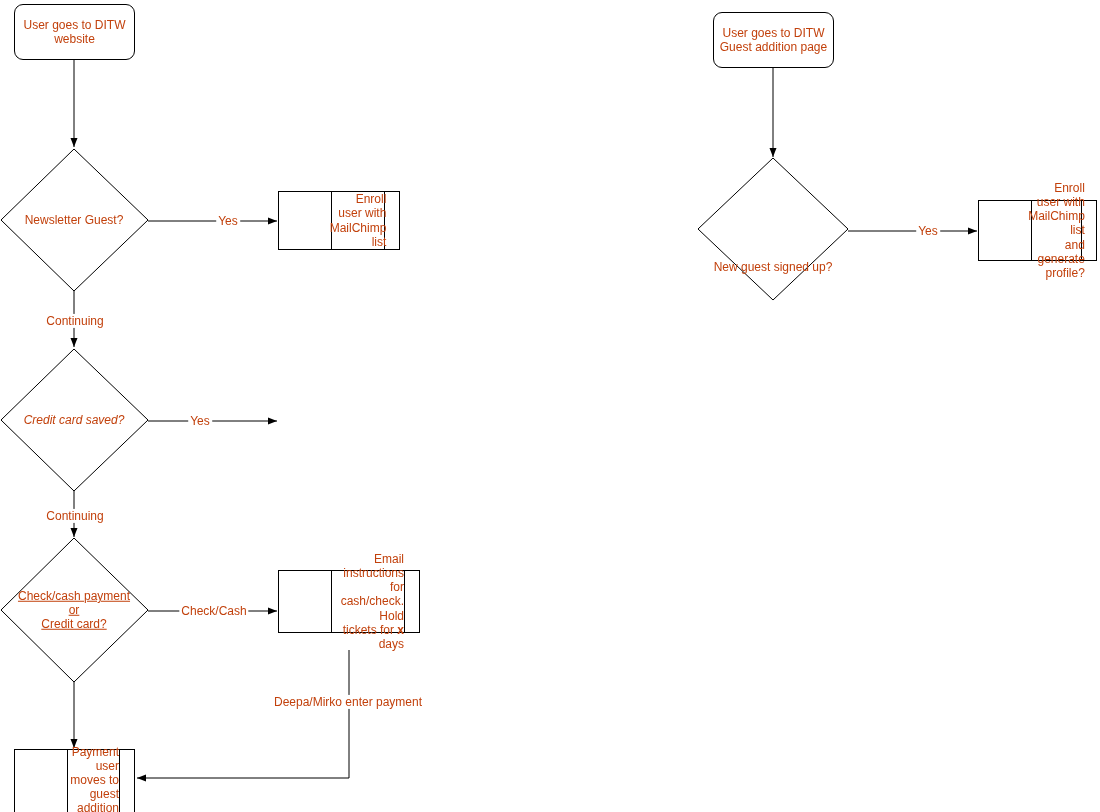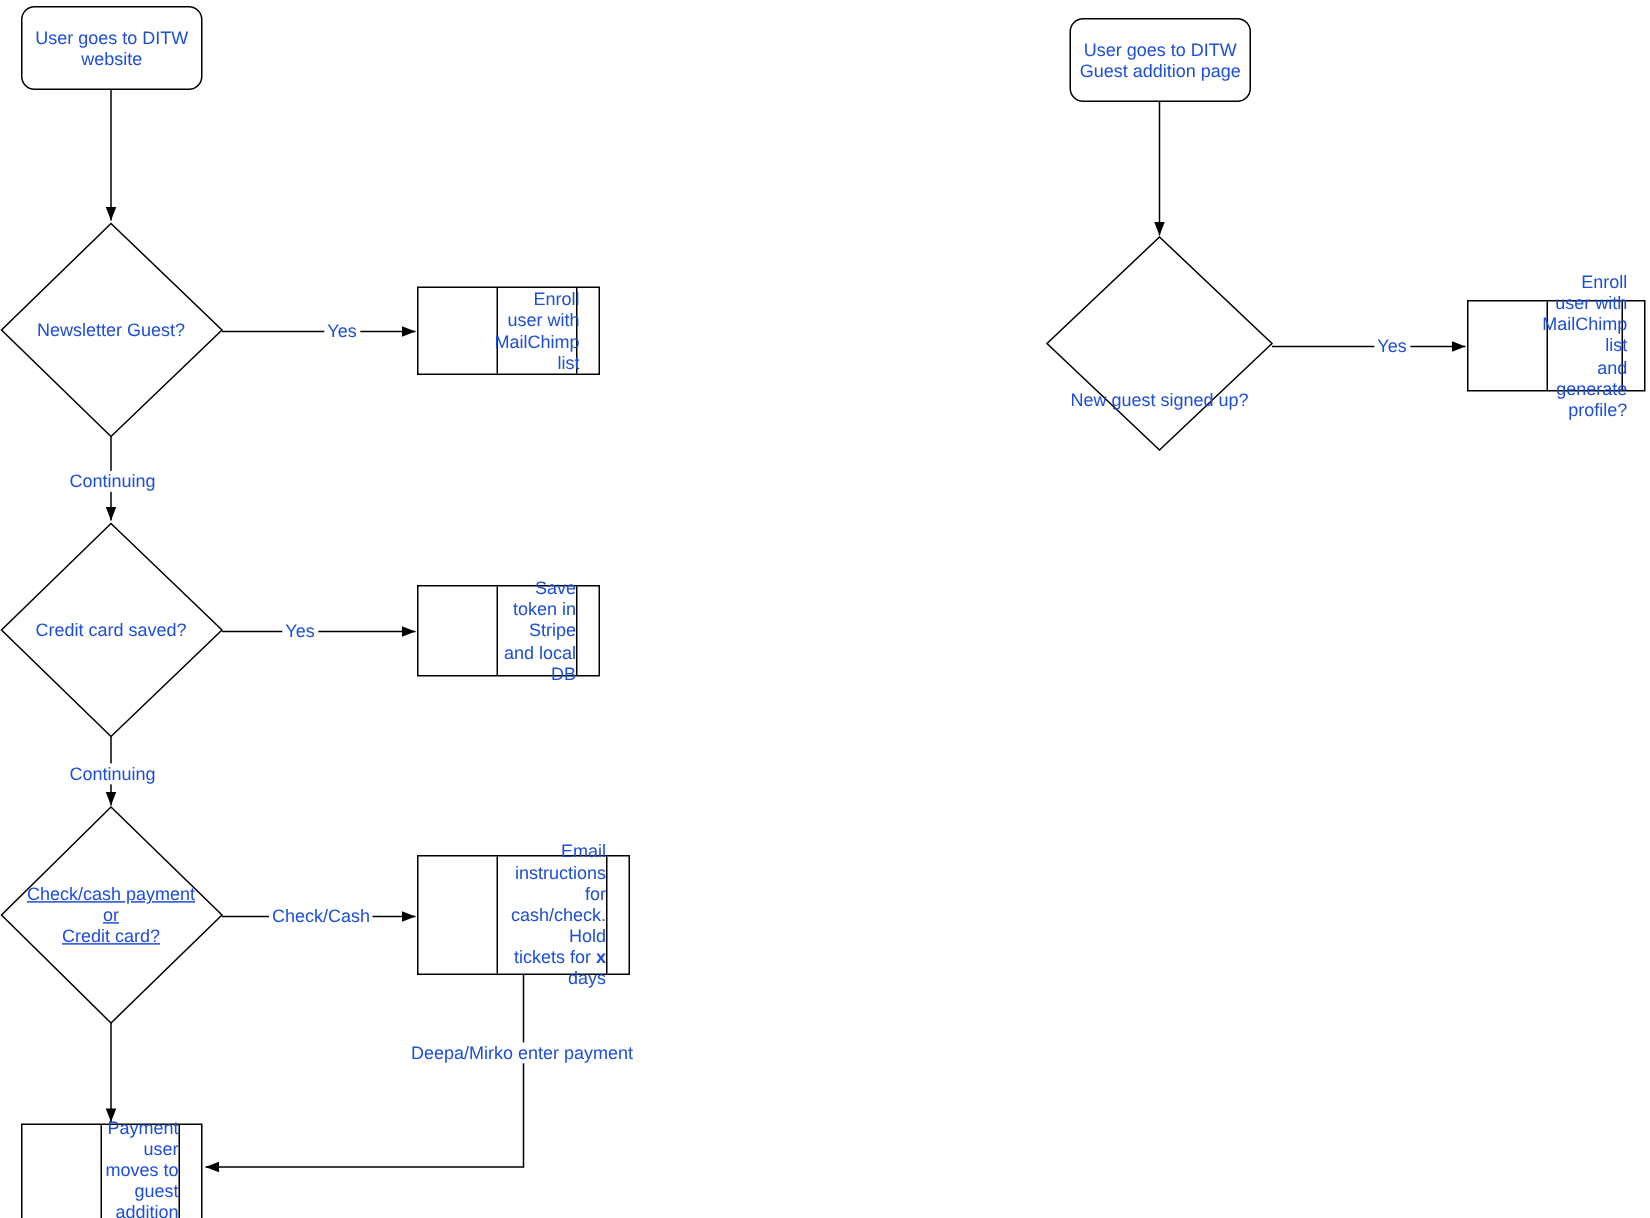--- a/index.html
+++ b/index.html
@@ -3,21 +3,21 @@
 <meta charset="utf-8">
 <style>
   html, body { margin: 0; padding: 0; background: #ffffff; }
   #canvas {
     position: relative;
     width: 1100px; height: 812px;
     background: #ffffff;
     font-family: "Liberation Sans", sans-serif;
     font-size: 12px;
     line-height: 1.18;
-    color: #1d4ed8;
+    color: #c2410c;
     overflow: hidden;
   }
   #edges { position: absolute; left: 0; top: 0; width: 1100px; height: 812px; }
   .edge { stroke: #000000; stroke-width: 1; fill: none; }
   .shape { stroke: #000000; stroke-width: 1; fill: #ffffff; }
 
   .node {
     position: absolute; box-sizing: border-box;
     background: #ffffff; border: 1px solid #000000;
   }
@@ -82,41 +82,34 @@
 
   <div class="node process" style="left:278px; top:191px; width:122px; height:59px;">
     <div class="inner">
       <span>Enroll user with
 MailChimp list</span>
     </div>
   </div>
 
   <div class="elabel" style="left:75px; top:321px;">Continuing</div>
 
-  <div class="dlabel" style="left:74px; top:420px;">Credit card saved?</div>
+  <div class="dlabel" style="left:74px; top:420px;font-style:italic;">Credit card saved?</div>
 
   <div class="elabel" style="left:200px; top:421px;">Yes</div>
 
-  <div class="node process" style="left:278px; top:390px; width:122px; height:61px;">
-    <div class="inner">
-      <span>Save token in
-Stripe and local
-DB</span>
-    </div>
-  </div>
 
   <div class="elabel" style="left:75px; top:516px;">Continuing</div>
 
   <div class="dlabel" style="left:74px; top:610px;text-decoration:underline;">Check/cash payment
 or
 Credit card?</div>
 
   <div class="elabel" style="left:214px; top:611px;">Check/Cash</div>
 
-  <div class="node process" style="left:278px; top:570px; width:142px; height:80px;">
+  <div class="node process" style="left:278px; top:570px; width:142px; height:63px;">
     <div class="inner">
       <span><span>Email instructions
 for cash/check. Hold
 tickets for </span><span class="b">x</span><span> days</span></span>
     </div>
   </div>
 
   <div class="elabel" style="left:348px; top:702px;">Deepa/Mirko enter payment</div>
 
   <div class="node process" style="left:14px; top:749px; width:121px; height:76px;">

